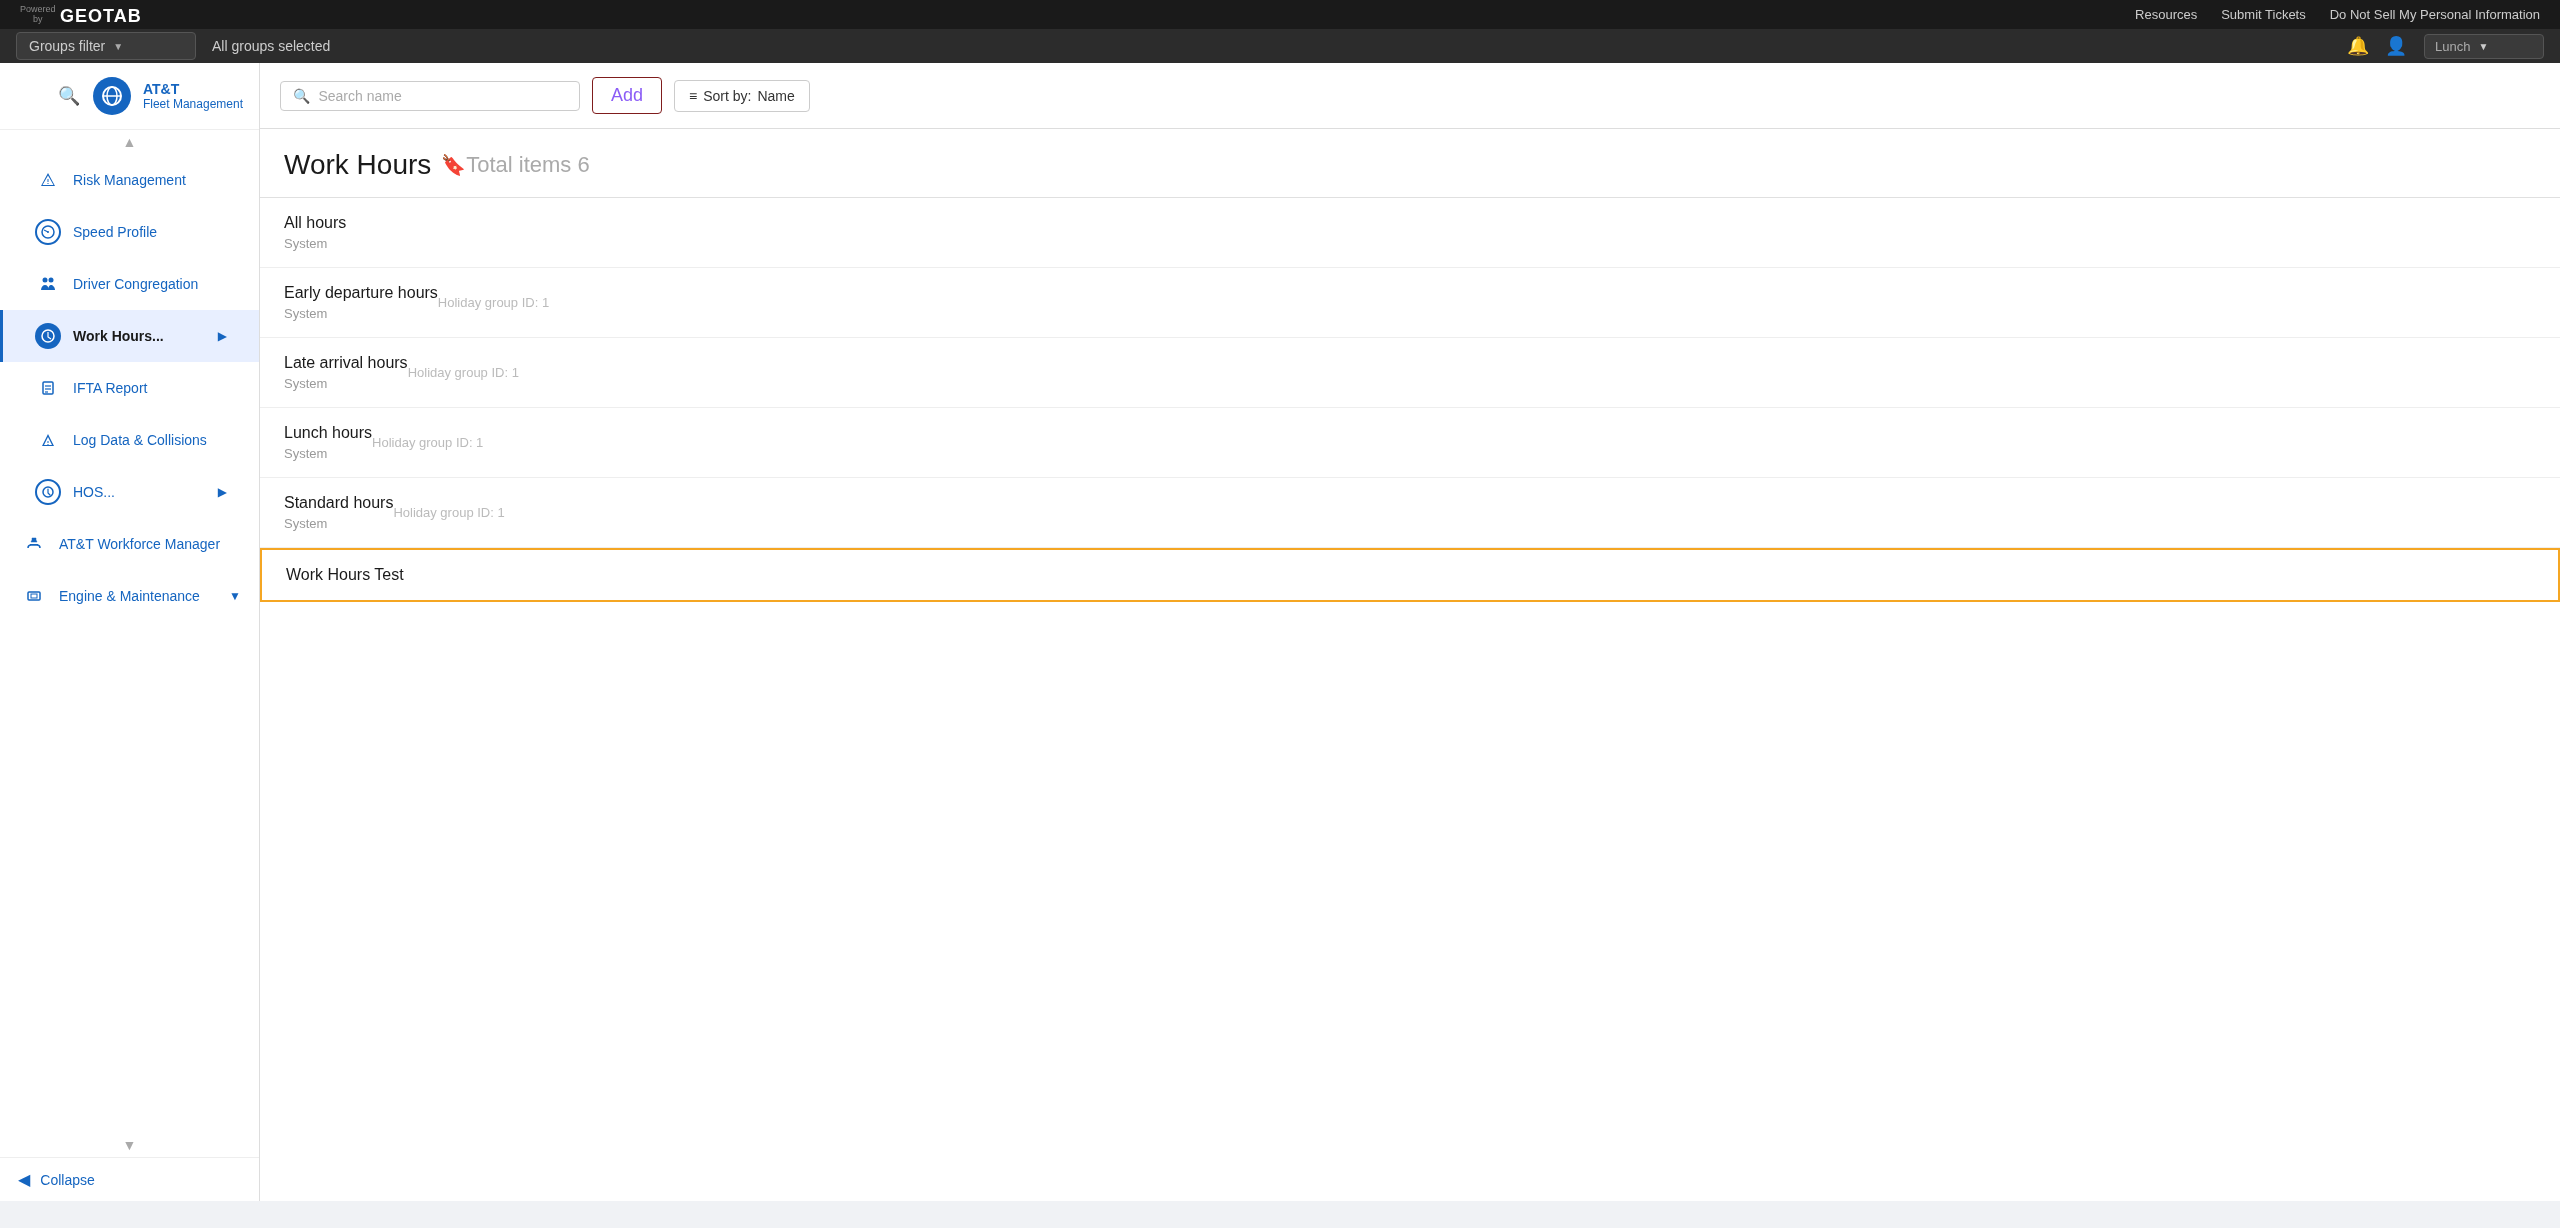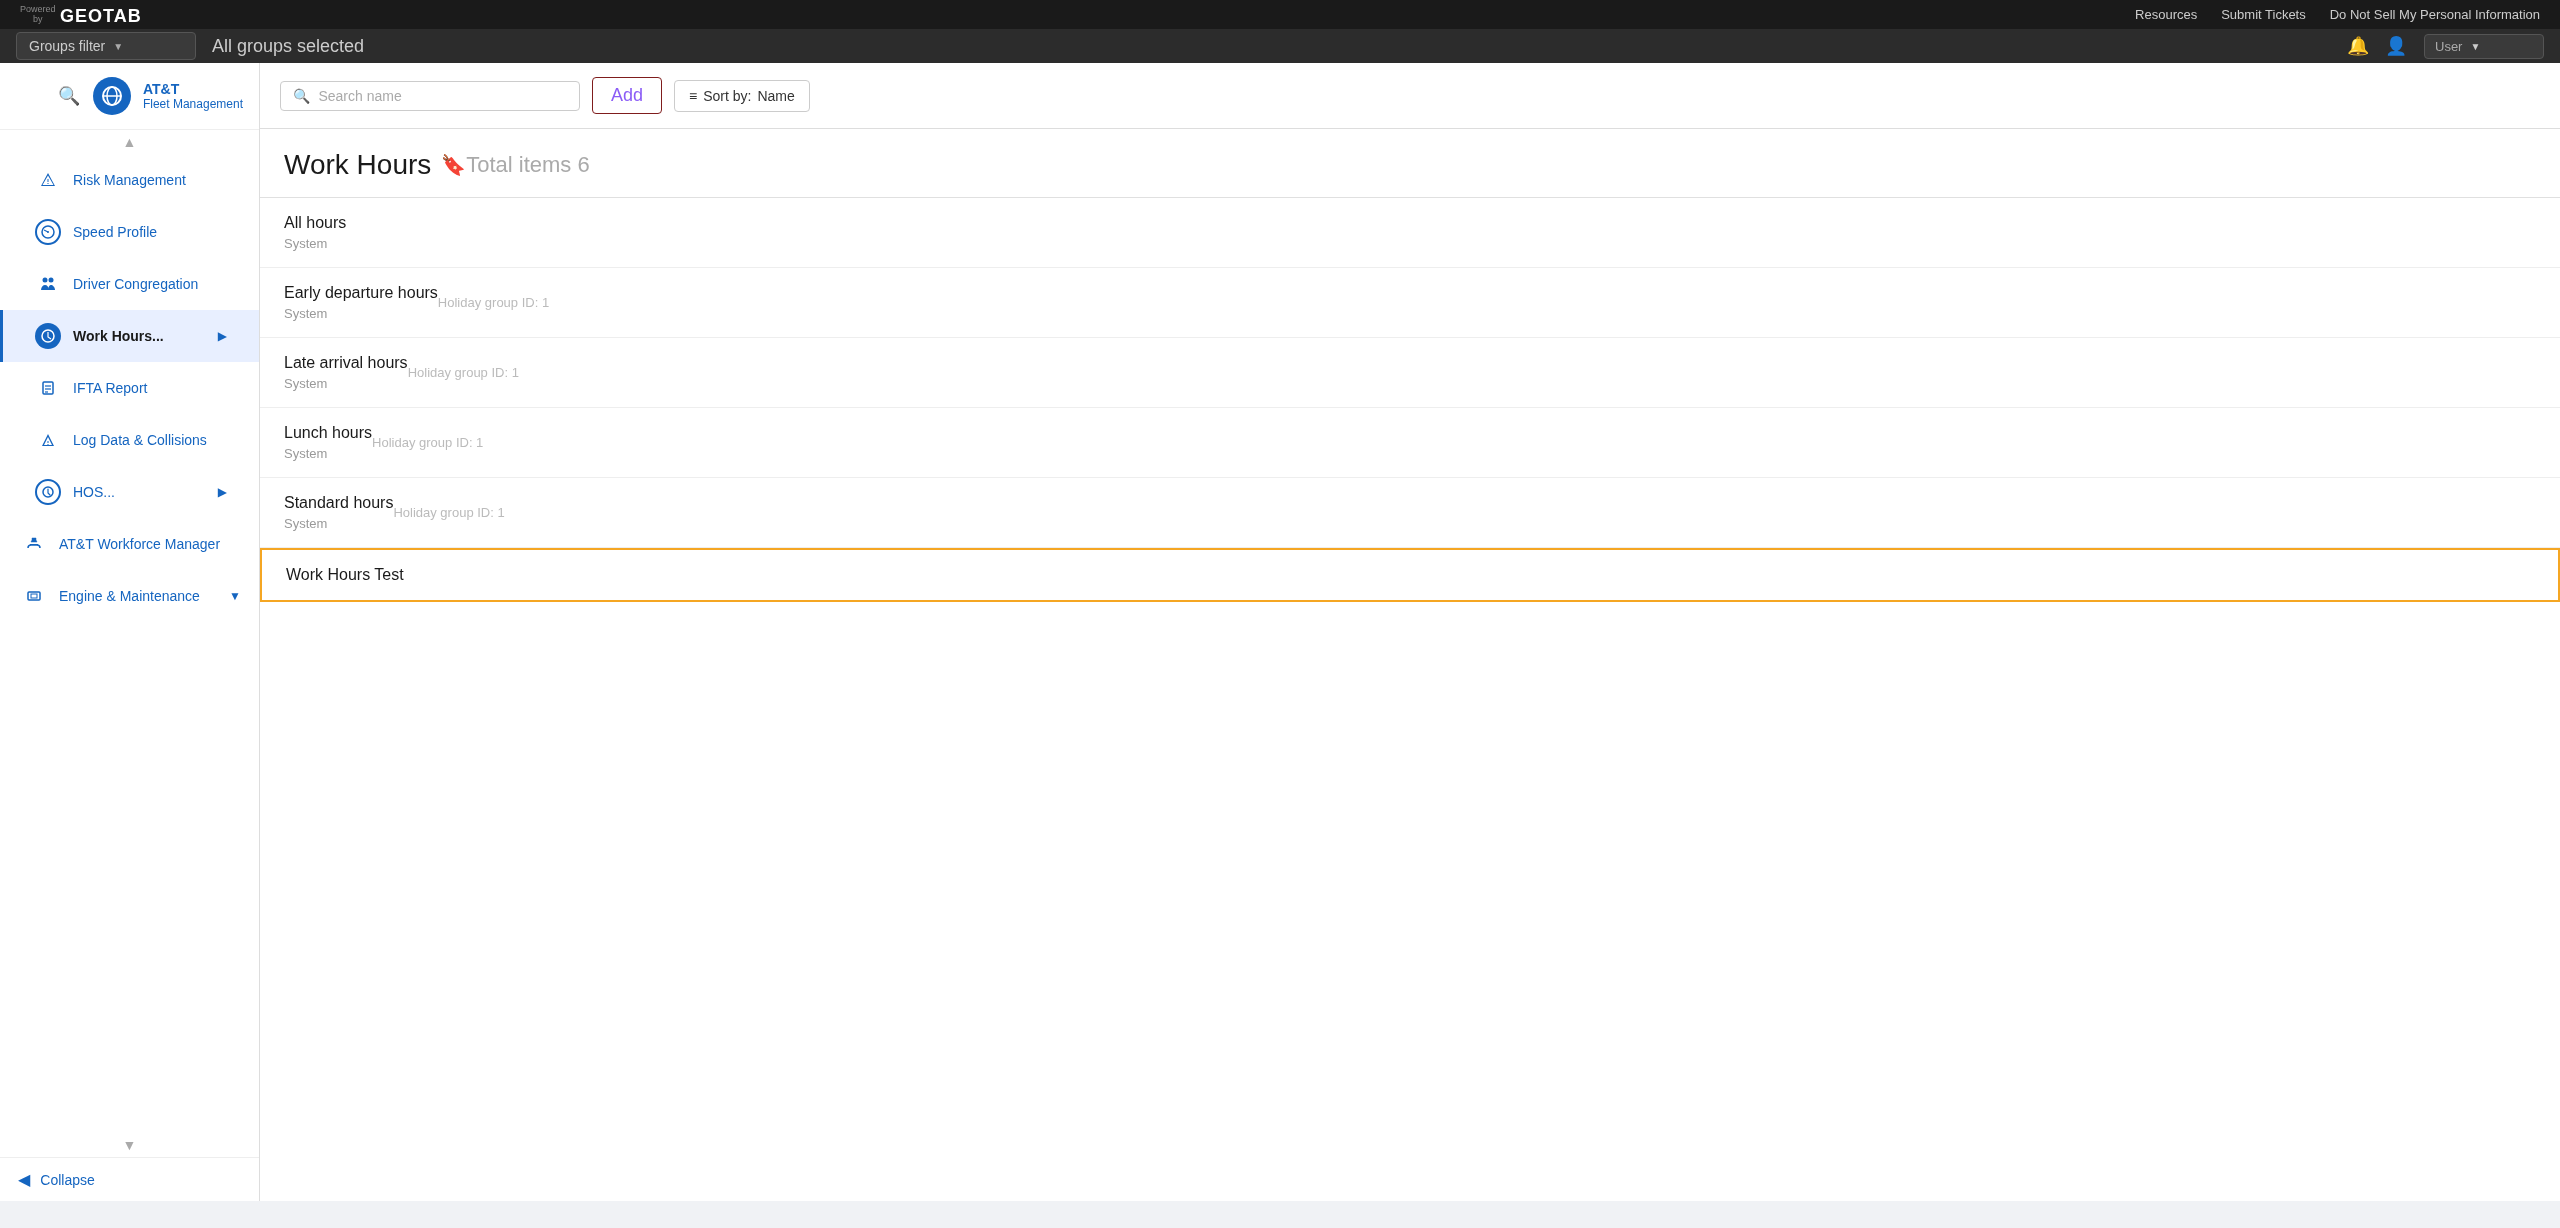--- a/index.html
+++ b/index.html
@@ -47,21 +47,21 @@
       color: #ccc;
       font-size: 14px;
       padding: 5px 12px;
       display: flex;
       align-items: center;
       gap: 8px;
       cursor: pointer;
       min-width: 180px;
     }
     .groups-filter-btn .arrow { font-size: 10px; color: #aaa; }
-    .all-groups-text { color: #ccc; font-size: 18px; }
+    .all-groups-text { color: #ccc; font-size: 14px; }
     .filterbar-right {
       margin-left: auto;
       display: flex;
       align-items: center;
       gap: 16px;
     }
     .bell-icon, .user-icon {
       color: #fff;
       font-size: 18px;
       cursor: pointer;
@@ -346,21 +346,21 @@
 <div class="filterbar">
   <button class="groups-filter-btn">
     <span>Groups filter</span>
     <span class="arrow">▼</span>
   </button>
   <span class="all-groups-text">All groups selected</span>
   <div class="filterbar-right">
     <span class="bell-icon">🔔</span>
     <span class="user-icon">👤</span>
     <div class="user-dropdown">
-      <span style="color:#aaa;">User</span>
+      <span style="color:#aaa;">Lunch</span>
       <span style="font-size:10px;">▼</span>
     </div>
   </div>
 </div>
 
 <div class="main-layout">
 
   <div class="sidebar">
     <div class="sidebar-header">
       <span class="search-icon-wrap">🔍</span>

